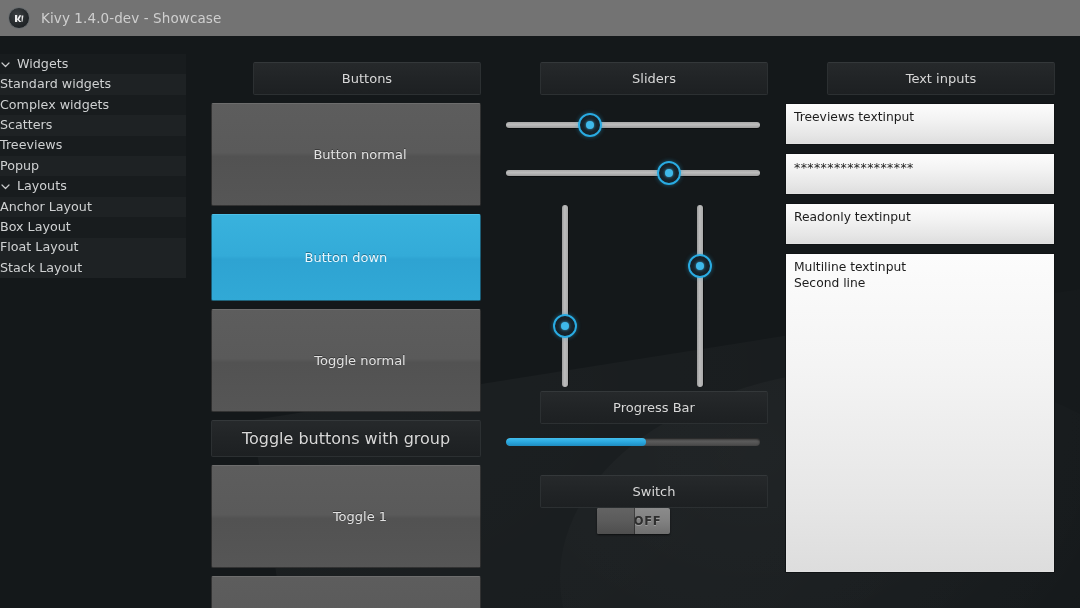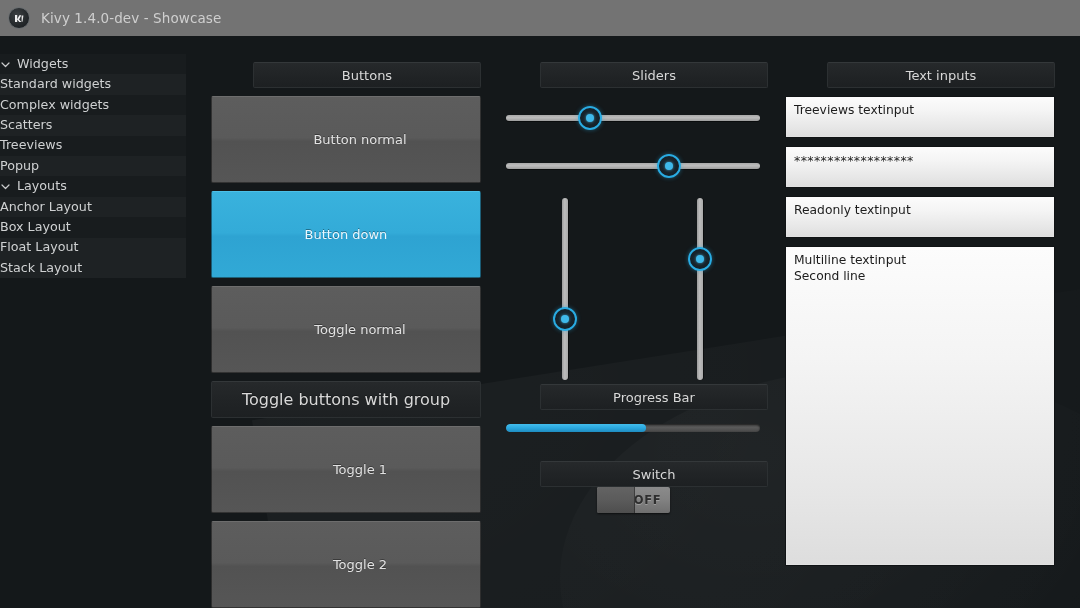--- a/index.html
+++ b/index.html
@@ -111,21 +111,21 @@
   .col {
     position: absolute;
     top: 62px;
     width: 270px;
   }
   .col-buttons { left: 211px; }
   .col-sliders { left: 498px; }
   .col-textinputs { left: 785px; }
 
   .panel-header {
-    height: 26px;
+    height: 33px;
     background: linear-gradient(to bottom, #26292b 0%, #212426 50%, #1d2022 100%);
     border: 1px solid #2c3032;
     border-top-color: #34383a;
     box-sizing: border-box;
     display: flex;
     align-items: center;
     justify-content: center;
     font-size: 13px;
     color: #d8d8d8;
     border-radius: 2px;
@@ -138,21 +138,21 @@
     display: flex;
     align-items: center;
     justify-content: center;
     font-size: 13px;
     color: #e2e2e2;
     border-radius: 2px;
     border: 1px solid rgba(0,0,0,0.45);
     text-shadow: 0 -1px 0 rgba(0,0,0,0.35);
   }
   .kbtn.normal {
-    height: 87px;
+    height: 103px;
     background: linear-gradient(to bottom, #5d5d5d 0%, #5a5a5a 48%, #525252 52%, #565656 100%);
     border-top: 1px solid #6d6d6d;
     padding-left: 28px;
   }
   .kbtn.down {
     height: 87px;
     background: linear-gradient(to bottom, #39b2dd 0%, #33abd8 48%, #2ea3d2 52%, #31a9d6 100%);
     border-top: 1px solid #4cc0e8;
     color: #eaf8ff;
   }

